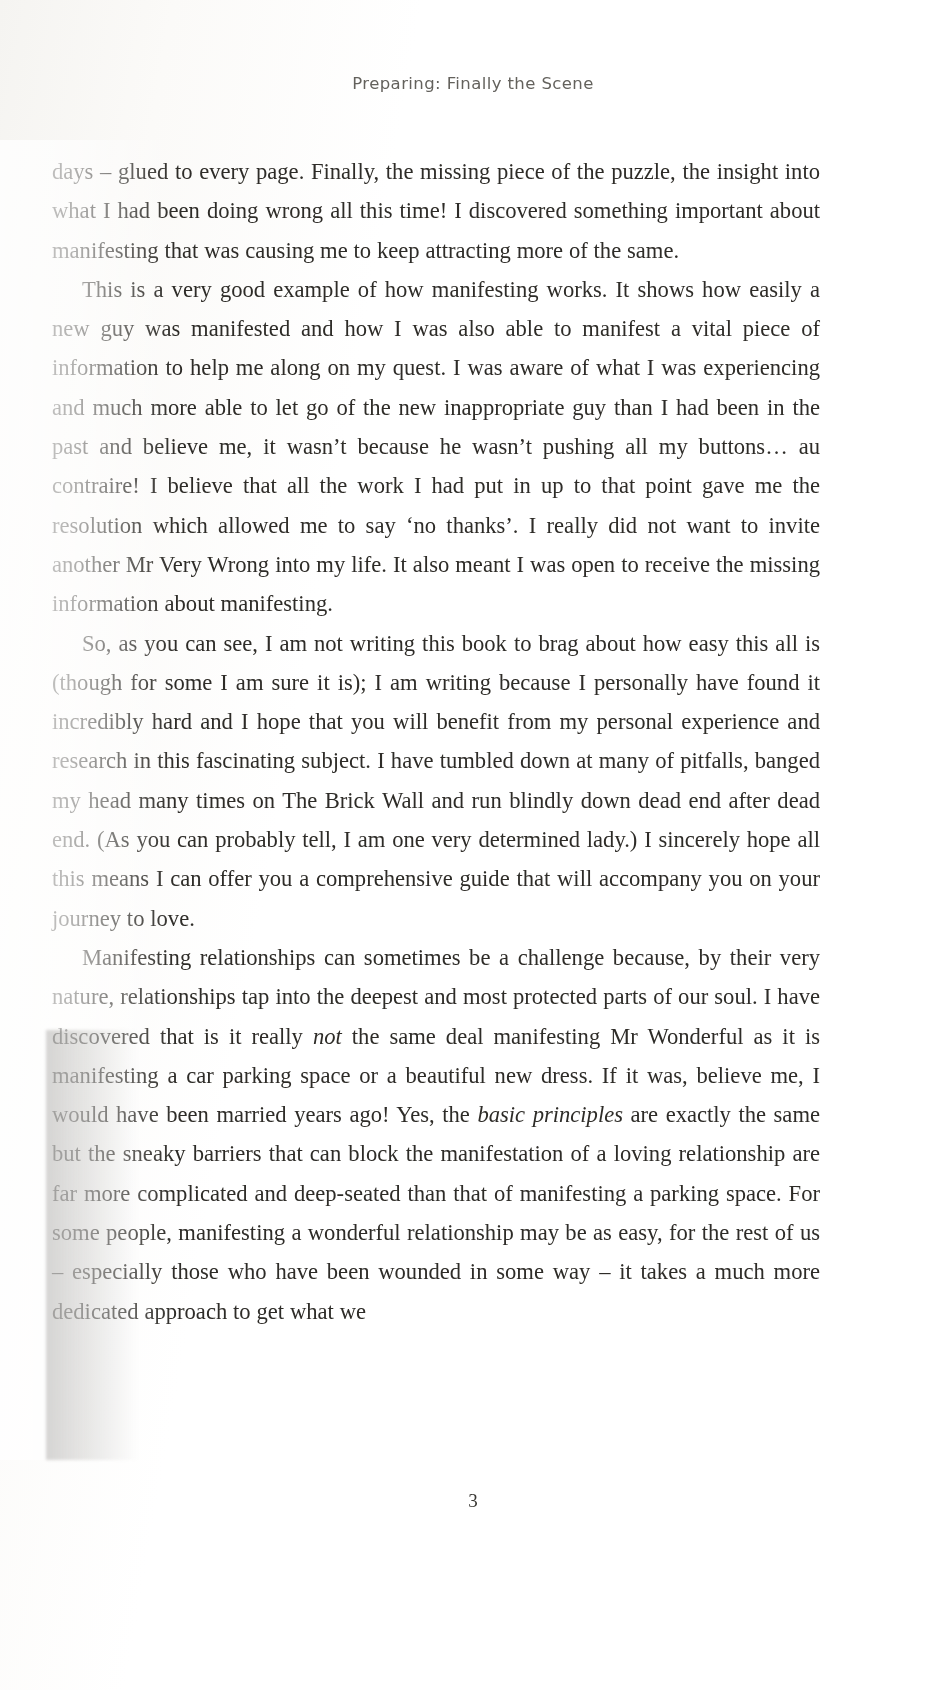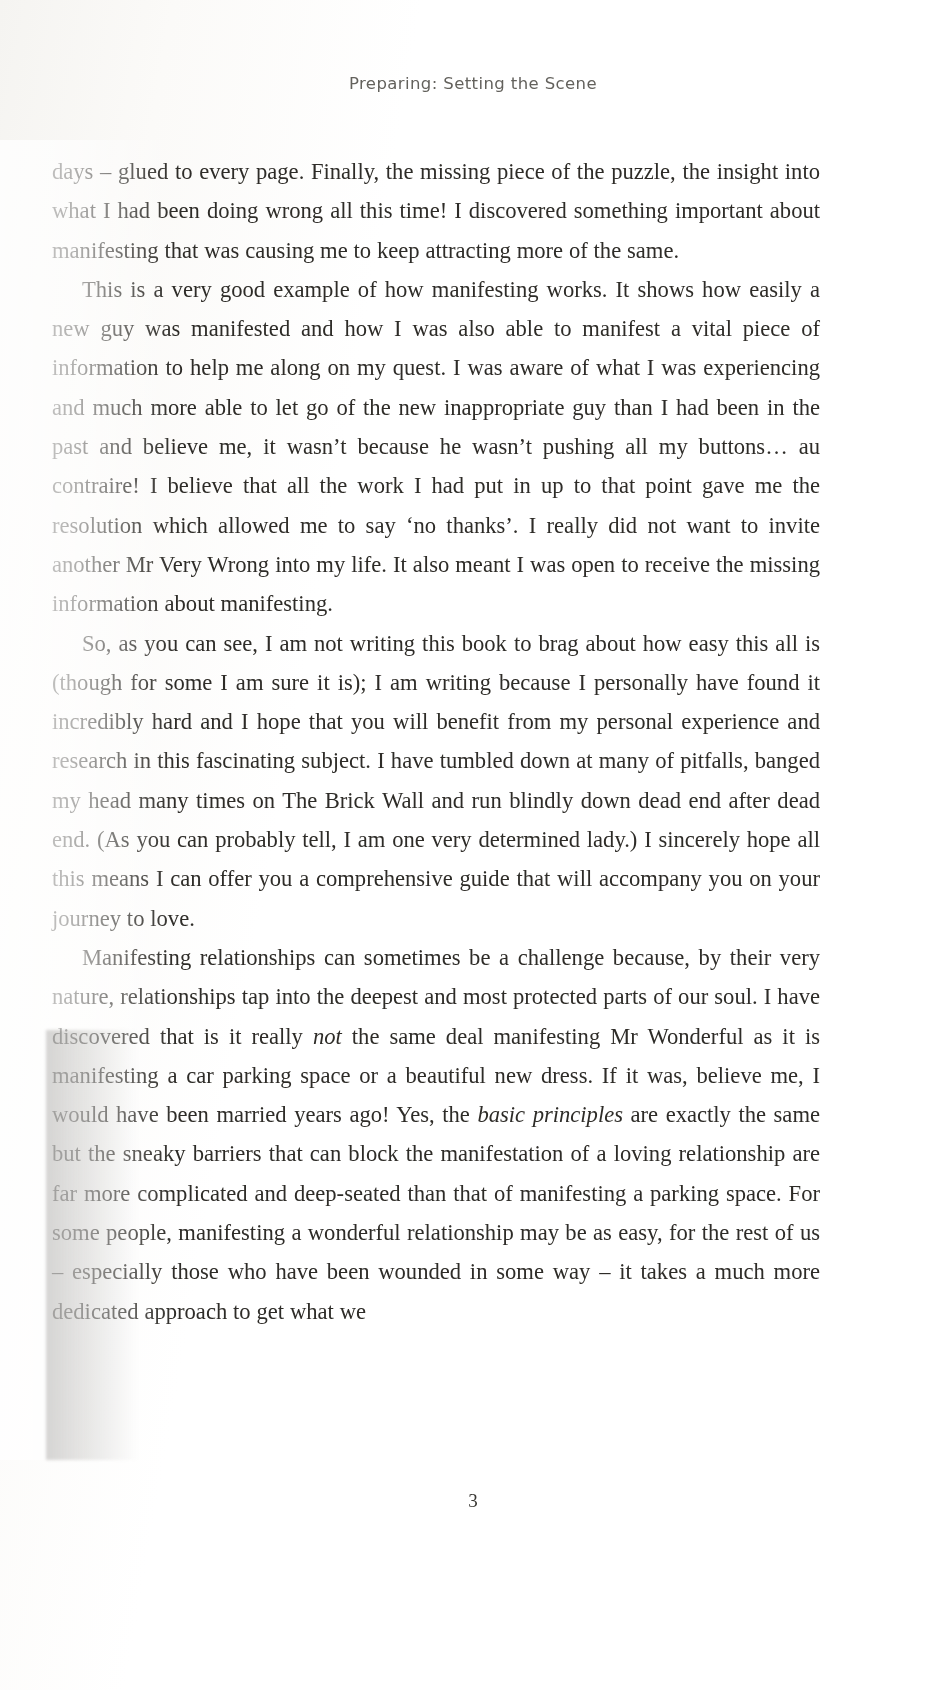--- a/index.html
+++ b/index.html
@@ -105,21 +105,21 @@
     color: #3a3834;
   }
 
   em { font-style: italic; }
 </style>
 </head>
 <body>
 
 <div class="page"></div>
 
-<div class="running-head">Preparing: Setting the Scene</div>
+<div class="running-head">Preparing: Finally the Scene</div>
 
 <div class="body-col">
   <p class="para">days – glued to every page. Finally, the missing piece of the puzzle, the insight into what I had been doing wrong all this time! I discovered something important about manifesting that was causing me to keep attracting more of the same.</p>
   <p class="para">This is a very good example of how manifesting works. It shows how easily a new guy was manifested and how I was also able to manifest a vital piece of information to help me along on my quest. I was aware of what I was experiencing and much more able to let go of the new inappropriate guy than I had been in the past and believe me, it wasn’t because he wasn’t pushing all my buttons… au contraire! I believe that all the work I had put in up to that point gave me the resolution which allowed me to say ‘no thanks’. I really did not want to invite another Mr Very Wrong into my life. It also meant I was open to receive the missing information about manifesting.</p>
   <p class="para">So, as you can see, I am not writing this book to brag about how easy this all is (though for some I am sure it is); I am writing because I personally have found it incredibly hard and I hope that you will benefit from my personal experience and research in this fascinating subject. I have tumbled down at many of pitfalls, banged my head many times on The Brick Wall and run blindly down dead end after dead end. (As you can probably tell, I am one very determined lady.) I sincerely hope all this means I can offer you a comprehensive guide that will accompany you on your journey to love.</p>
   <p class="para">Manifesting relationships can sometimes be a challenge because, by their very nature, relationships tap into the deepest and most protected parts of our soul. I have discovered that is it really <em>not</em> the same deal manifesting Mr Wonderful as it is manifesting a car parking space or a beautiful new dress. If it was, believe me, I would have been married years ago! Yes, the <em>basic principles</em> are exactly the same but the sneaky barriers that can block the manifestation of a loving relationship are far more complicated and deep-seated than that of manifesting a parking space. For some people, manifesting a wonderful relationship may be as easy, for the rest of us – especially those who have been wounded in some way – it takes a much more dedicated approach to get what we</p>
 </div>
 
 <div class="fade-overlay"></div>
 <div class="smudge-overlay"></div>

